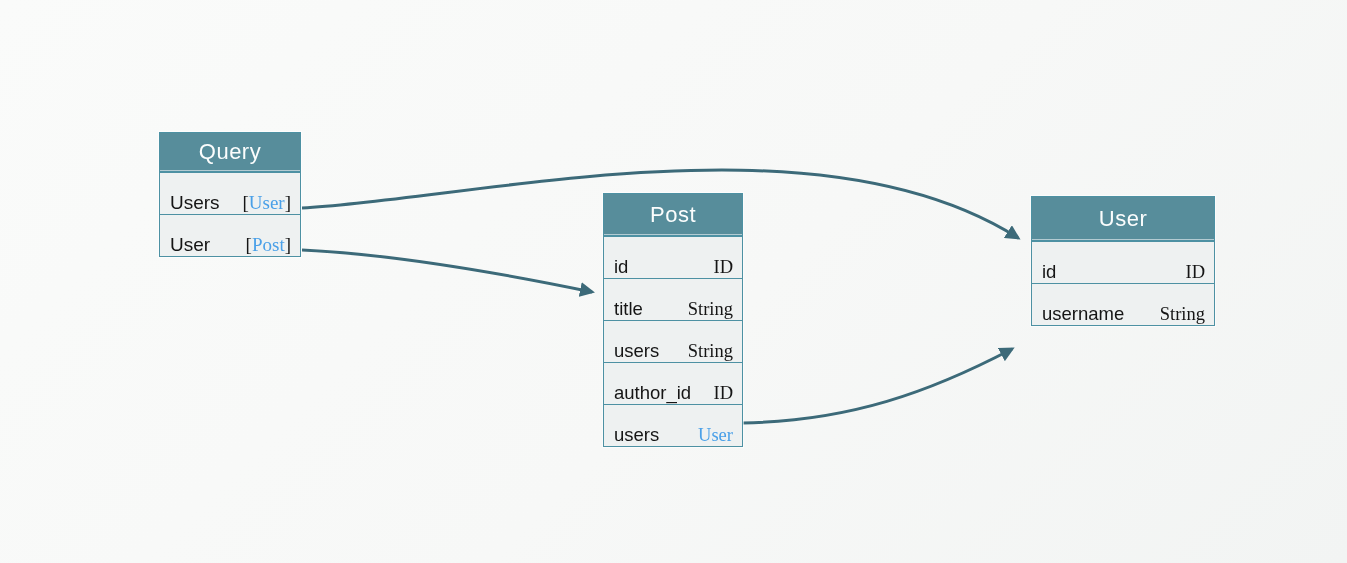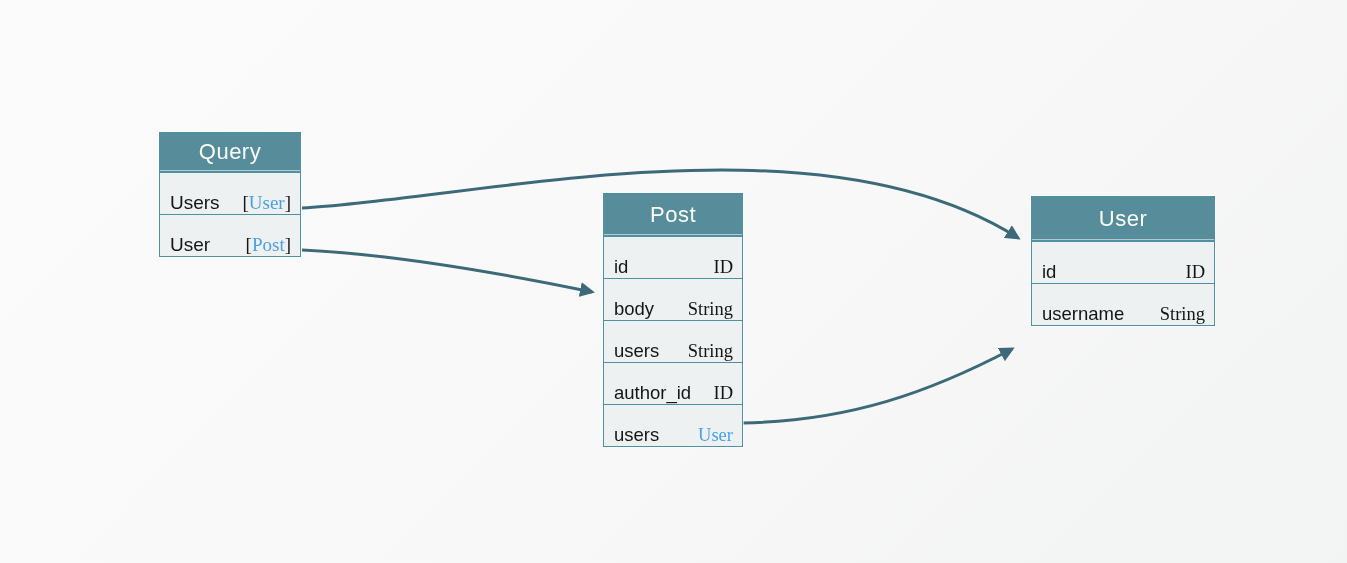--- a/index.html
+++ b/index.html
@@ -82,21 +82,21 @@
     </div>
   </div>
 
   <div class="gnode" style="left:603px;top:193px;width:140px">
     <div class="gheader" style="height:42px">Post</div>
     <div class="grow">
       <span class="fname">id</span>
       <span class="ftype">ID</span>
     </div>
     <div class="grow">
-      <span class="fname">body</span>
+      <span class="fname">title</span>
       <span class="ftype">String</span>
     </div>
     <div class="grow">
       <span class="fname">users</span>
       <span class="ftype">String</span>
     </div>
     <div class="grow">
       <span class="fname">author_id</span>
       <span class="ftype">ID</span>
     </div>

